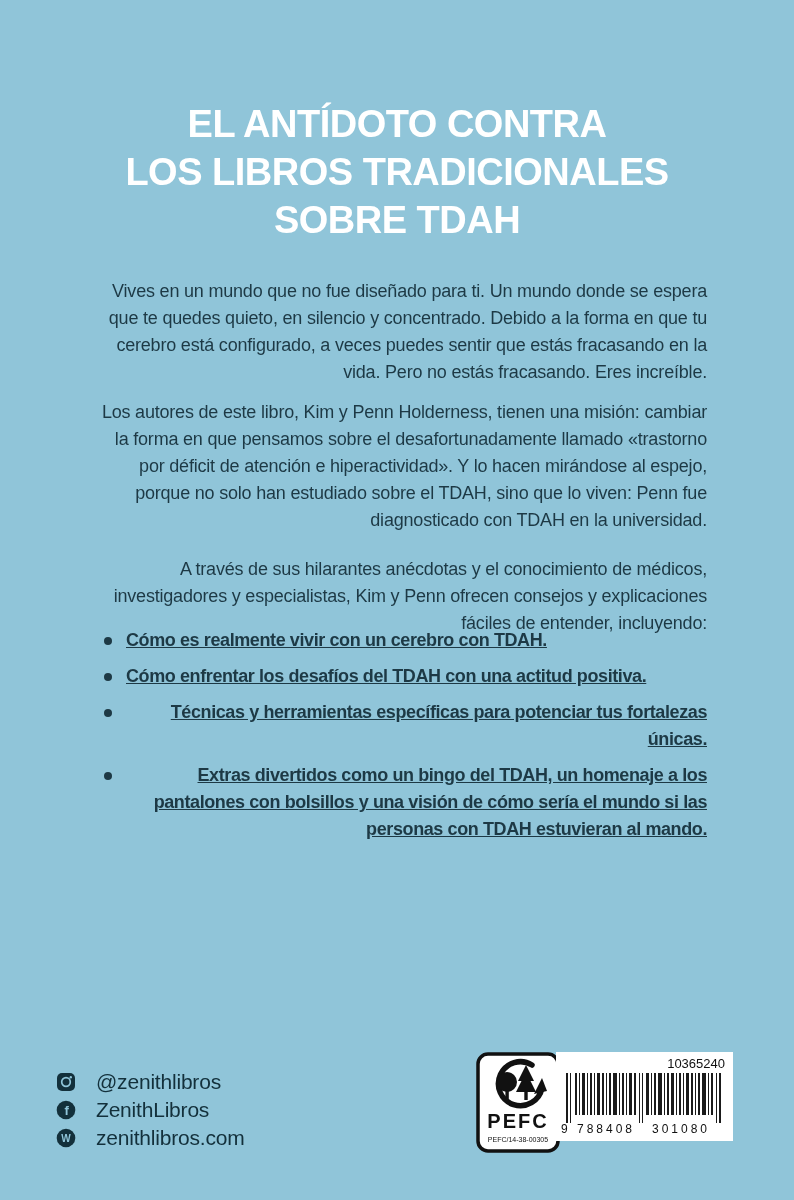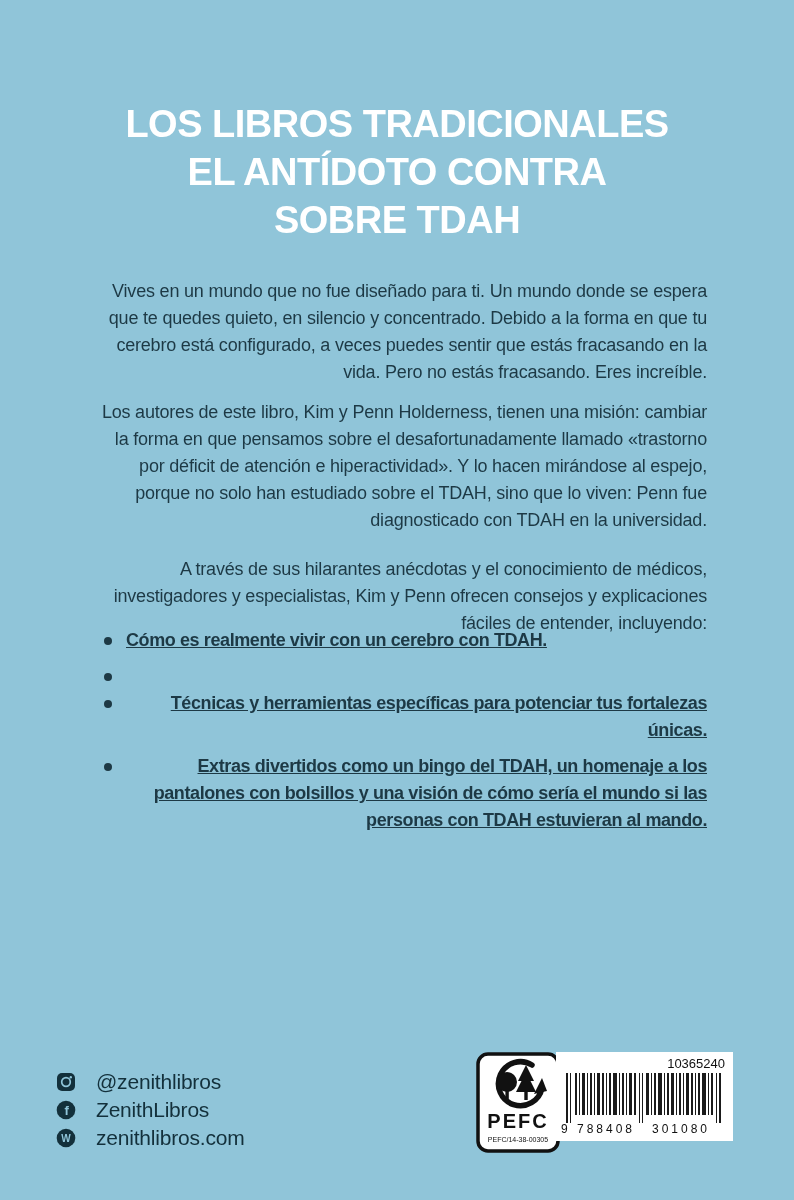--- a/index.html
+++ b/index.html
@@ -47,36 +47,37 @@
 
   .pefc{position:absolute;left:456px;top:1052px;width:84px;height:101px;padding-left:20px;}
   .barcode{position:absolute;left:556px;top:1052px;width:177px;height:89px;}
 </style>
 </head>
 <body>
 
 <div class="page">
 
   <div class="title">
+    <div>EL ANTÍDOTO CONTRA</div>
     <div>LOS LIBROS TRADICIONALES</div>
-    <div>EL ANTÍDOTO CONTRA</div>
     <div>SOBRE TDAH</div>
   </div>
 
   <p class="copy p1">Vives en un mundo que no fue diseñado para ti. Un mundo donde se espera que te quedes quieto, en silencio y concentrado. Debido a la forma en que tu cerebro está configurado, a veces puedes sentir que estás fracasando en la vida. Pero no estás fracasando. Eres increíble.</p>
   <p class="copy p2">Los autores de este libro, Kim y Penn Holderness, tienen una misión: cambiar la forma en que pensamos sobre el desafortunadamente llamado «trastorno por déficit de atención e hiperactividad». Y lo hacen mirándose al espejo, porque no solo han estudiado sobre el TDAH, sino que lo viven: Penn fue diagnosticado con TDAH en la universidad.</p>
   <p class="copy p3">A través de sus hilarantes anécdotas y el conocimiento de médicos, investigadores y especialistas, Kim y Penn ofrecen consejos y explicaciones fáciles de entender, incluyendo:</p>
 
   <ul class="copy bullets">
     <li>
       <span class="dot"></span>
       <span>Cómo es realmente vivir con un cerebro con TDAH.</span>
     </li>
     <li>
       <span class="dot"></span>
+      <span>Cómo enfrentar los desafíos del TDAH con una actitud positiva.</span>
     </li>
     <li>
       <span class="dot"></span>
       <span>Técnicas y herramientas específicas para potenciar tus fortalezas únicas.</span>
     </li>
     <li>
       <span class="dot"></span>
       <span>Extras divertidos como un bingo del TDAH, un homenaje a los pantalones con bolsillos y una visión de cómo sería el mundo si las personas con TDAH estuvieran al mando.</span>
     </li>
   </ul>

